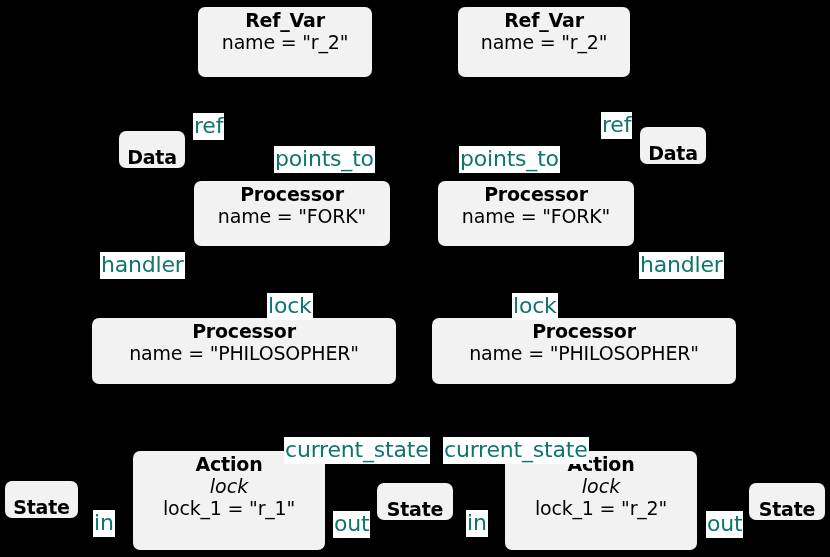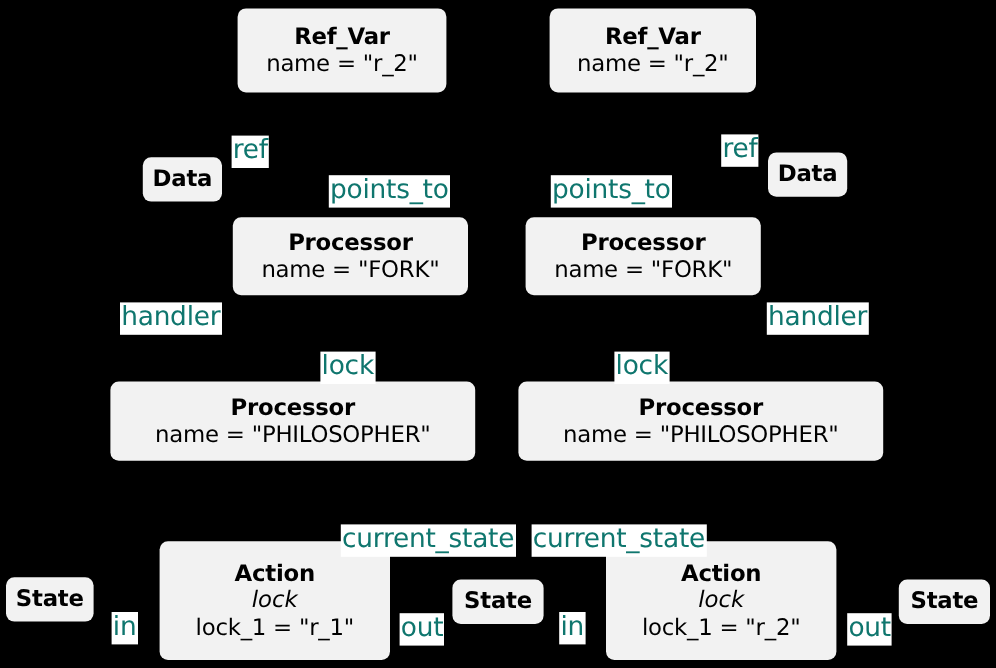--- a/index.html
+++ b/index.html
@@ -17,21 +17,21 @@
   }
   
   .node {
     position: absolute;
     background: #f2f2f2;
     border-radius: 7px;
     box-sizing: border-box;
     display: flex;
     flex-direction: column;
     align-items: center;
-    justify-content: center;
+    justify-content: flex-start;
     color: #000000;
     line-height: 1.16;
     text-align: center;
     padding: 2px 6px;
   }
   .node .title {
     font-weight: bold;
     font-size: 19px;
     letter-spacing: -0.2px;
     white-space: nowrap;

